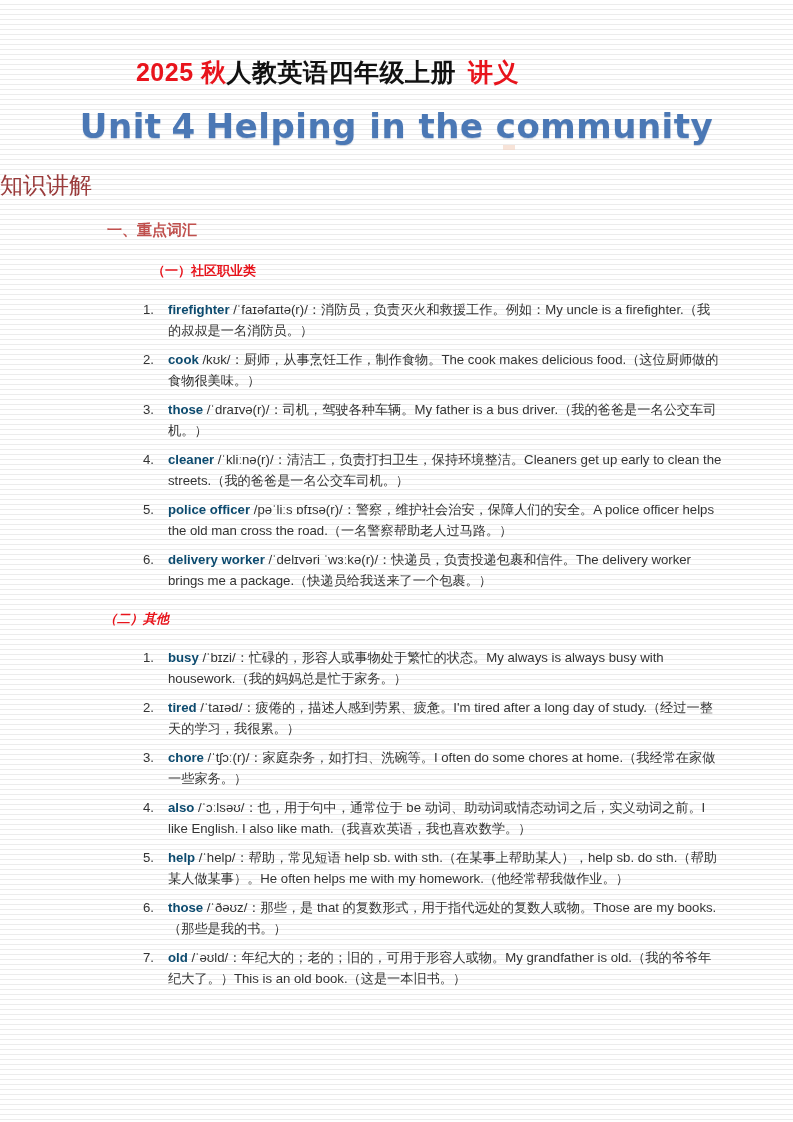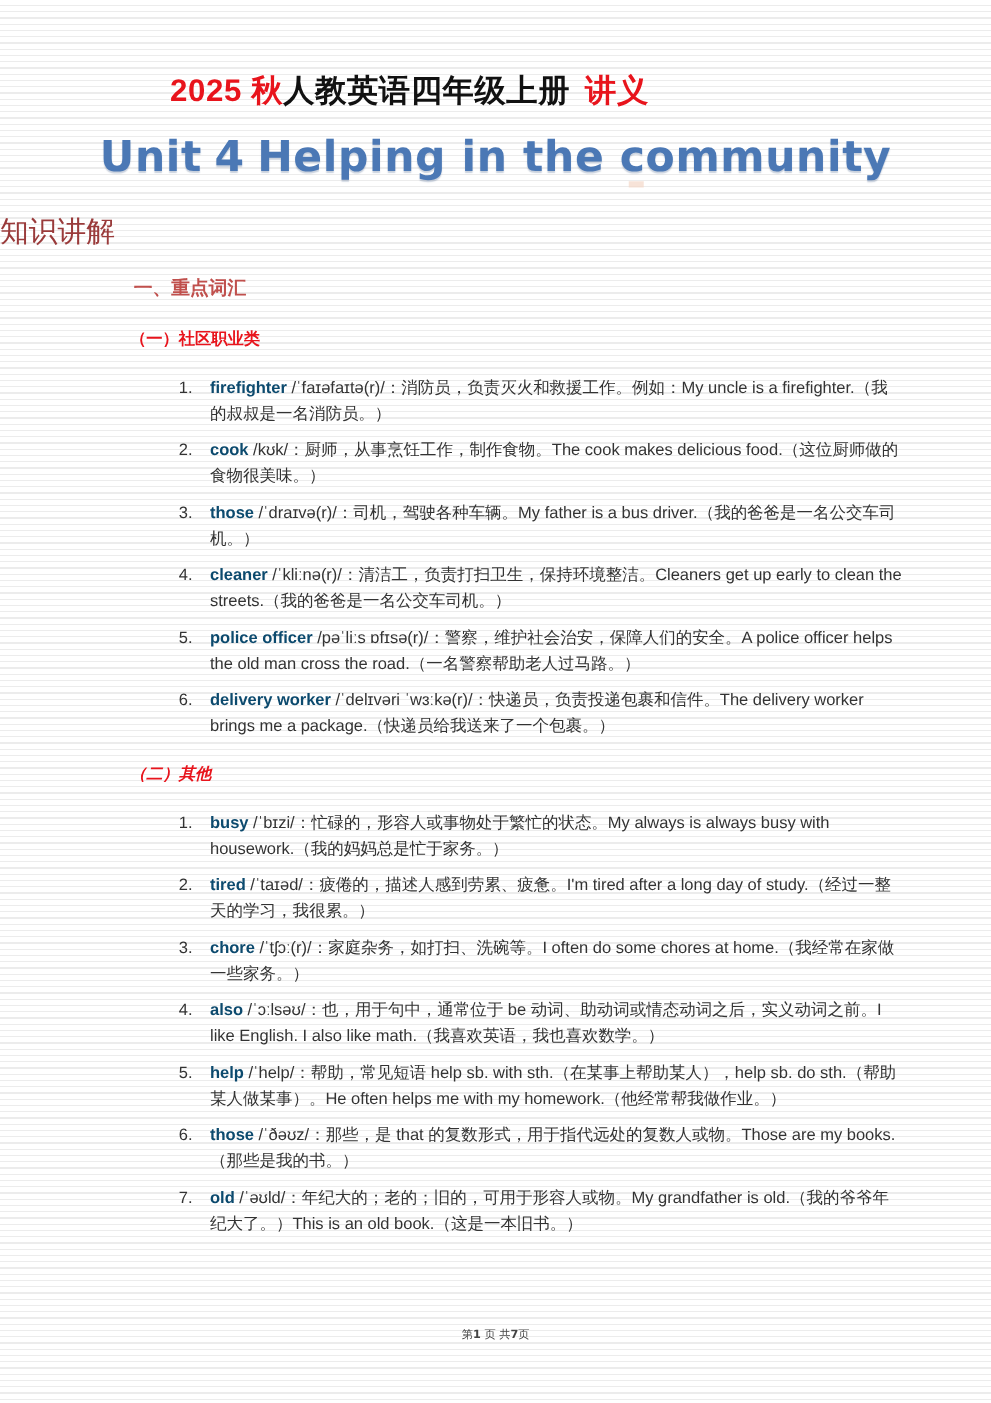--- a/index.html
+++ b/index.html
@@ -63,21 +63,21 @@
 
   <div class="unit">
     <span>Unit</span><span class="sp"></span><span>4</span><span class="sp"></span><span>Helping in the community</span>
   </div>
   <div class="mark"></div>
 
   <div class="subtitle">知识讲解</div>
 
   <div class="h1">一、重点词汇</div>
 
-  <div class="h2" style="top:262px;">（一）社区职业类</div>
+  <div class="h2" style="top:262px;margin-left:48px;">（一）社区职业类</div>
 
   <ul class="list" style="top:300px;">
     <li class="item"><span class="num">1.</span><span class="word">firefighter</span><span> /ˈfaɪəfaɪtə(r)/：消防员，负责灭火和救援工作。例如：My uncle is a firefighter.（我的叔叔是一名消防员。）</span></li>
     <li class="item"><span class="num">2.</span><span class="word">cook</span><span> /kʊk/：厨师，从事烹饪工作，制作食物。The cook makes delicious food.（这位厨师做的食物很美味。）</span></li>
     <li class="item"><span class="num">3.</span><span class="word">those</span><span> /ˈdraɪvə(r)/：司机，驾驶各种车辆。My father is a bus driver.（我的爸爸是一名公交车司机。）</span></li>
     <li class="item"><span class="num">4.</span><span class="word">cleaner</span><span> /ˈkliːnə(r)/：清洁工，负责打扫卫生，保持环境整洁。Cleaners get up early to clean the streets.（我的爸爸是一名公交车司机。）</span></li>
     <li class="item"><span class="num">5.</span><span class="word">police officer</span><span> /pəˈliːs ɒfɪsə(r)/：警察，维护社会治安，保障人们的安全。A police officer helps the old man cross the road.（一名警察帮助老人过马路。）</span></li>
     <li class="item"><span class="num">6.</span><span class="word">delivery worker</span><span> /ˈdelɪvəri ˈwɜːkə(r)/：快递员，负责投递包裹和信件。The delivery worker brings me a package.（快递员给我送来了一个包裹。）</span></li>
   </ul>
 
@@ -86,18 +86,15 @@
   <ul class="list" style="top:648px;">
     <li class="item"><span class="num">1.</span><span class="word">busy</span><span> /ˈbɪzi/：忙碌的，形容人或事物处于繁忙的状态。My always is always busy with housework.（我的妈妈总是忙于家务。）</span></li>
     <li class="item"><span class="num">2.</span><span class="word">tired</span><span> /ˈtaɪəd/：疲倦的，描述人感到劳累、疲惫。I'm tired after a long day of study.（经过一整天的学习，我很累。）</span></li>
     <li class="item"><span class="num">3.</span><span class="word">chore</span><span> /ˈtʃɔː(r)/：家庭杂务，如打扫、洗碗等。I often do some chores at home.（我经常在家做一些家务。）</span></li>
     <li class="item"><span class="num">4.</span><span class="word">also</span><span> /ˈɔːlsəʊ/：也，用于句中，通常位于 be 动词、助动词或情态动词之后，实义动词之前。I like English. I also like math.（我喜欢英语，我也喜欢数学。）</span></li>
     <li class="item"><span class="num">5.</span><span class="word">help</span><span> /ˈhelp/：帮助，常见短语 help sb. with sth.（在某事上帮助某人），help sb. do sth.（帮助某人做某事）。He often helps me with my homework.（他经常帮我做作业。）</span></li>
     <li class="item"><span class="num">6.</span><span class="word">those</span><span> /ˈðəʊz/：那些，是 that 的复数形式，用于指代远处的复数人或物。Those are my books.（那些是我的书。）</span></li>
     <li class="item"><span class="num">7.</span><span class="word">old</span><span> /ˈəʊld/：年纪大的；老的；旧的，可用于形容人或物。My grandfather is old.（我的爷爷年纪大了。）This is an old book.（这是一本旧书。）</span></li>
   </ul>
 
-  <div class="footer-page">
-    <span>第</span><b>1</b><span> </span><span>页 共</span><b>7</b><span>页</span>
-  </div>
 
 
 </div>
 
 </body></html>

